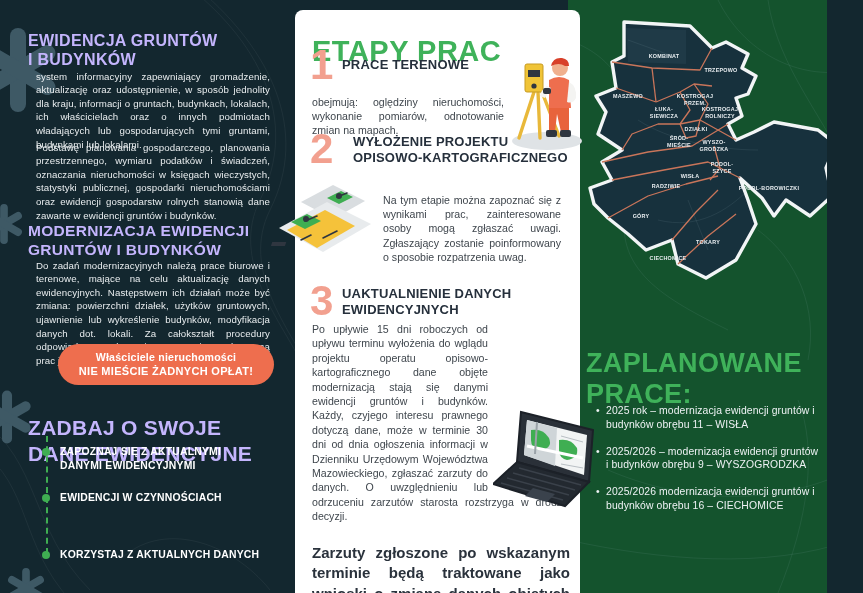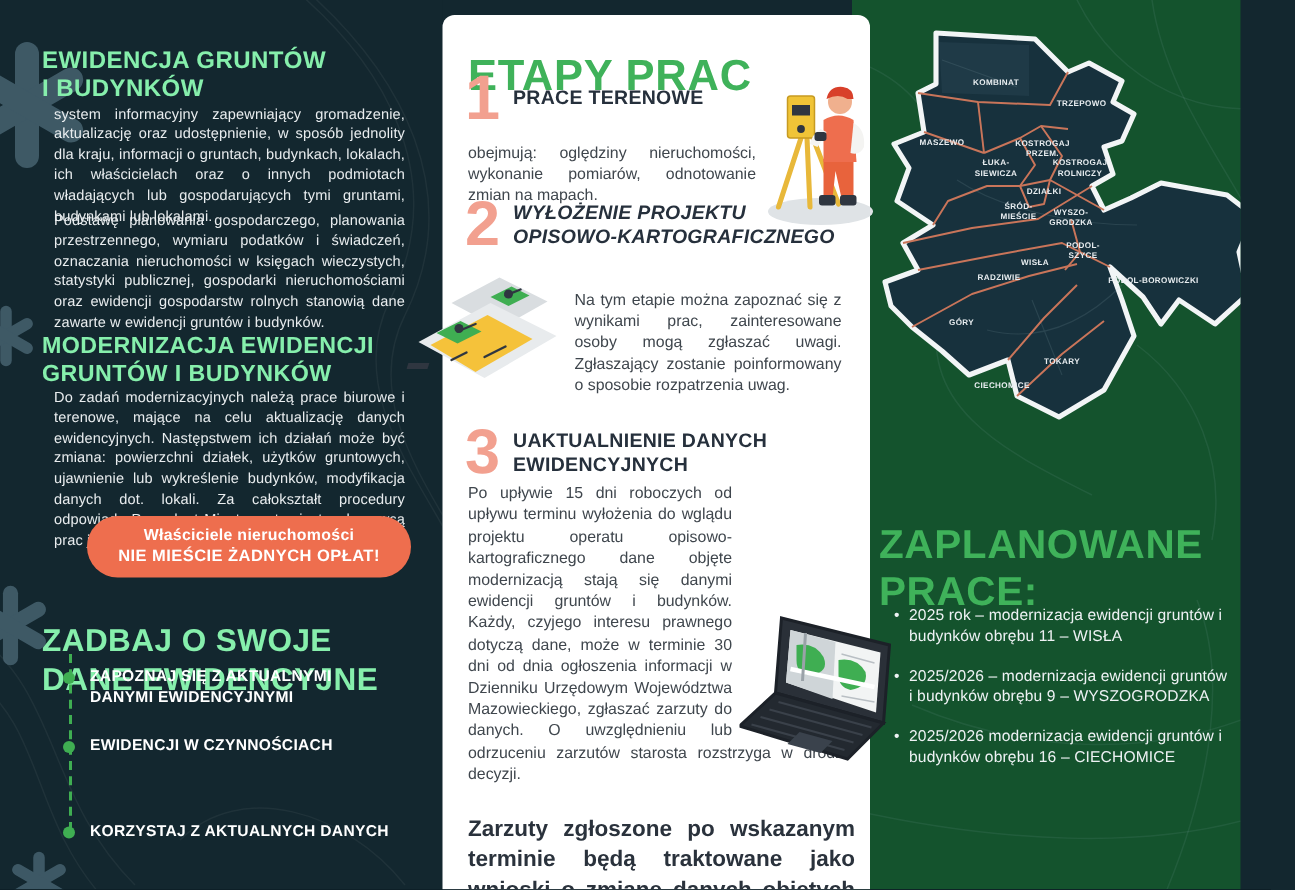--- a/index.html
+++ b/index.html
@@ -5,21 +5,21 @@
   html,body{margin:0;padding:0;background:#0d1b22;}
   .poster{position:relative;width:863px;height:593px;overflow:hidden;
           font-family:"Liberation Sans", sans-serif;background:#13272f;}
   .panel{position:absolute;top:0;height:593px;}
   .panel-left{left:0;width:295px;background:#13272f;overflow:hidden;z-index:1;}
   .panel-right{left:568px;width:259px;background:#14532d;overflow:hidden;z-index:1;}
   .panel-middle{left:295px;top:10px;width:285px;height:583px;background:#ffffff;
                 border-radius:8px 8px 0 0;z-index:2;}
   .preline{white-space:pre-line;}
   
-  .h-green{position:absolute;color:#86efac;font-weight:800;font-size:16px;line-height:1.22;
+  .h-green{position:absolute;color:#c4b5fd;font-weight:800;font-size:16px;line-height:1.22;
            letter-spacing:0.3px;}
   .para{position:absolute;color:#e9edef;font-size:9.7px;line-height:1.4;text-align:justify;
         letter-spacing:0.1px;}
   .badge{position:absolute;left:58px;top:344px;width:196px;background:#ee6e4e;border-radius:22px;
          padding:7px 10px 8px;text-align:center;color:#fff;}
   .badge-l1{font-size:10.6px;font-weight:bold;letter-spacing:0.2px;}
   .badge-l2{font-size:11px;font-weight:800;letter-spacing:0.3px;margin-top:2px;}
   .check-line{position:absolute;left:46px;top:436px;height:118px;border-left:2px dashed #3fae52;}
   .check-item{position:absolute;left:42px;display:flex;gap:10px;width:232px;}
   .check-dot{width:8px;height:8px;border-radius:50%;background:#3fae52;margin-top:3px;flex:none;}
@@ -150,21 +150,21 @@
       <rect x="53" y="90" width="11" height="7" rx="2" fill="#2f3640"></rect>
       <path d="M42,40 Q52,34 62,40 L64,68 L42,68 Z" fill="#ee6e4e"></path>
       <path d="M40,46 Q34,50 33,56 L38,58 Q42,52 44,48 Z" fill="#f4f4f2"></path>
       <path d="M62,42 Q70,46 69,58 Q66,64 60,62 Z" fill="#f4f4f2"></path>
       <circle cx="53" cy="28" r="8" fill="#f0b08e"></circle>
       <path d="M44,26 Q46,17 55,18 Q62,19 62,26 L58,26 Q52,22 44,26 Z" fill="#d8402a"></path>
       <rect x="36" y="48" width="8" height="6" rx="2" fill="#2f3640"></rect>
     </svg>
 
     <div class="step-num" style="left:15px;top:120px;">2</div>
-    <div class="step-head preline" style="left:47px;top:124px;font-style:italic;">WYŁOŻENIE PROJEKTU
+    <div class="step-head preline" style="left:58px;top:124px;">WYŁOŻENIE PROJEKTU
 OPISOWO-KARTOGRAFICZNEGO</div>
     <p class="step-body" style="left:88px;top:172px;width:178px;">Na tym etapie można zapoznać się z wynikami prac, zainteresowane osoby mogą zgłaszać uwagi. Zgłaszający zostanie poinformowany o sposobie rozpatrzenia uwag.</p>
 
     <svg class="illu" style="left:-24px;top:162px;" width="104" height="88" viewBox="0 0 104 88">
       <polygon points="30,30 62,13 94,29 62,47" fill="#d9dde0"></polygon>
       <polygon points="8,56 56,30 100,52 52,80" fill="#e8ebed"></polygon>
       <polygon points="16,58 54,38 84,54 46,76" fill="#f5c23a"></polygon>
       <polygon points="20,50 36,42 50,49 34,57" fill="#3fae52"></polygon>
       <polygon points="56,26 70,19 82,25 68,32" fill="#3fae52"></polygon>
       <g stroke="#2f3640" stroke-width="1.6" stroke-linecap="round">

